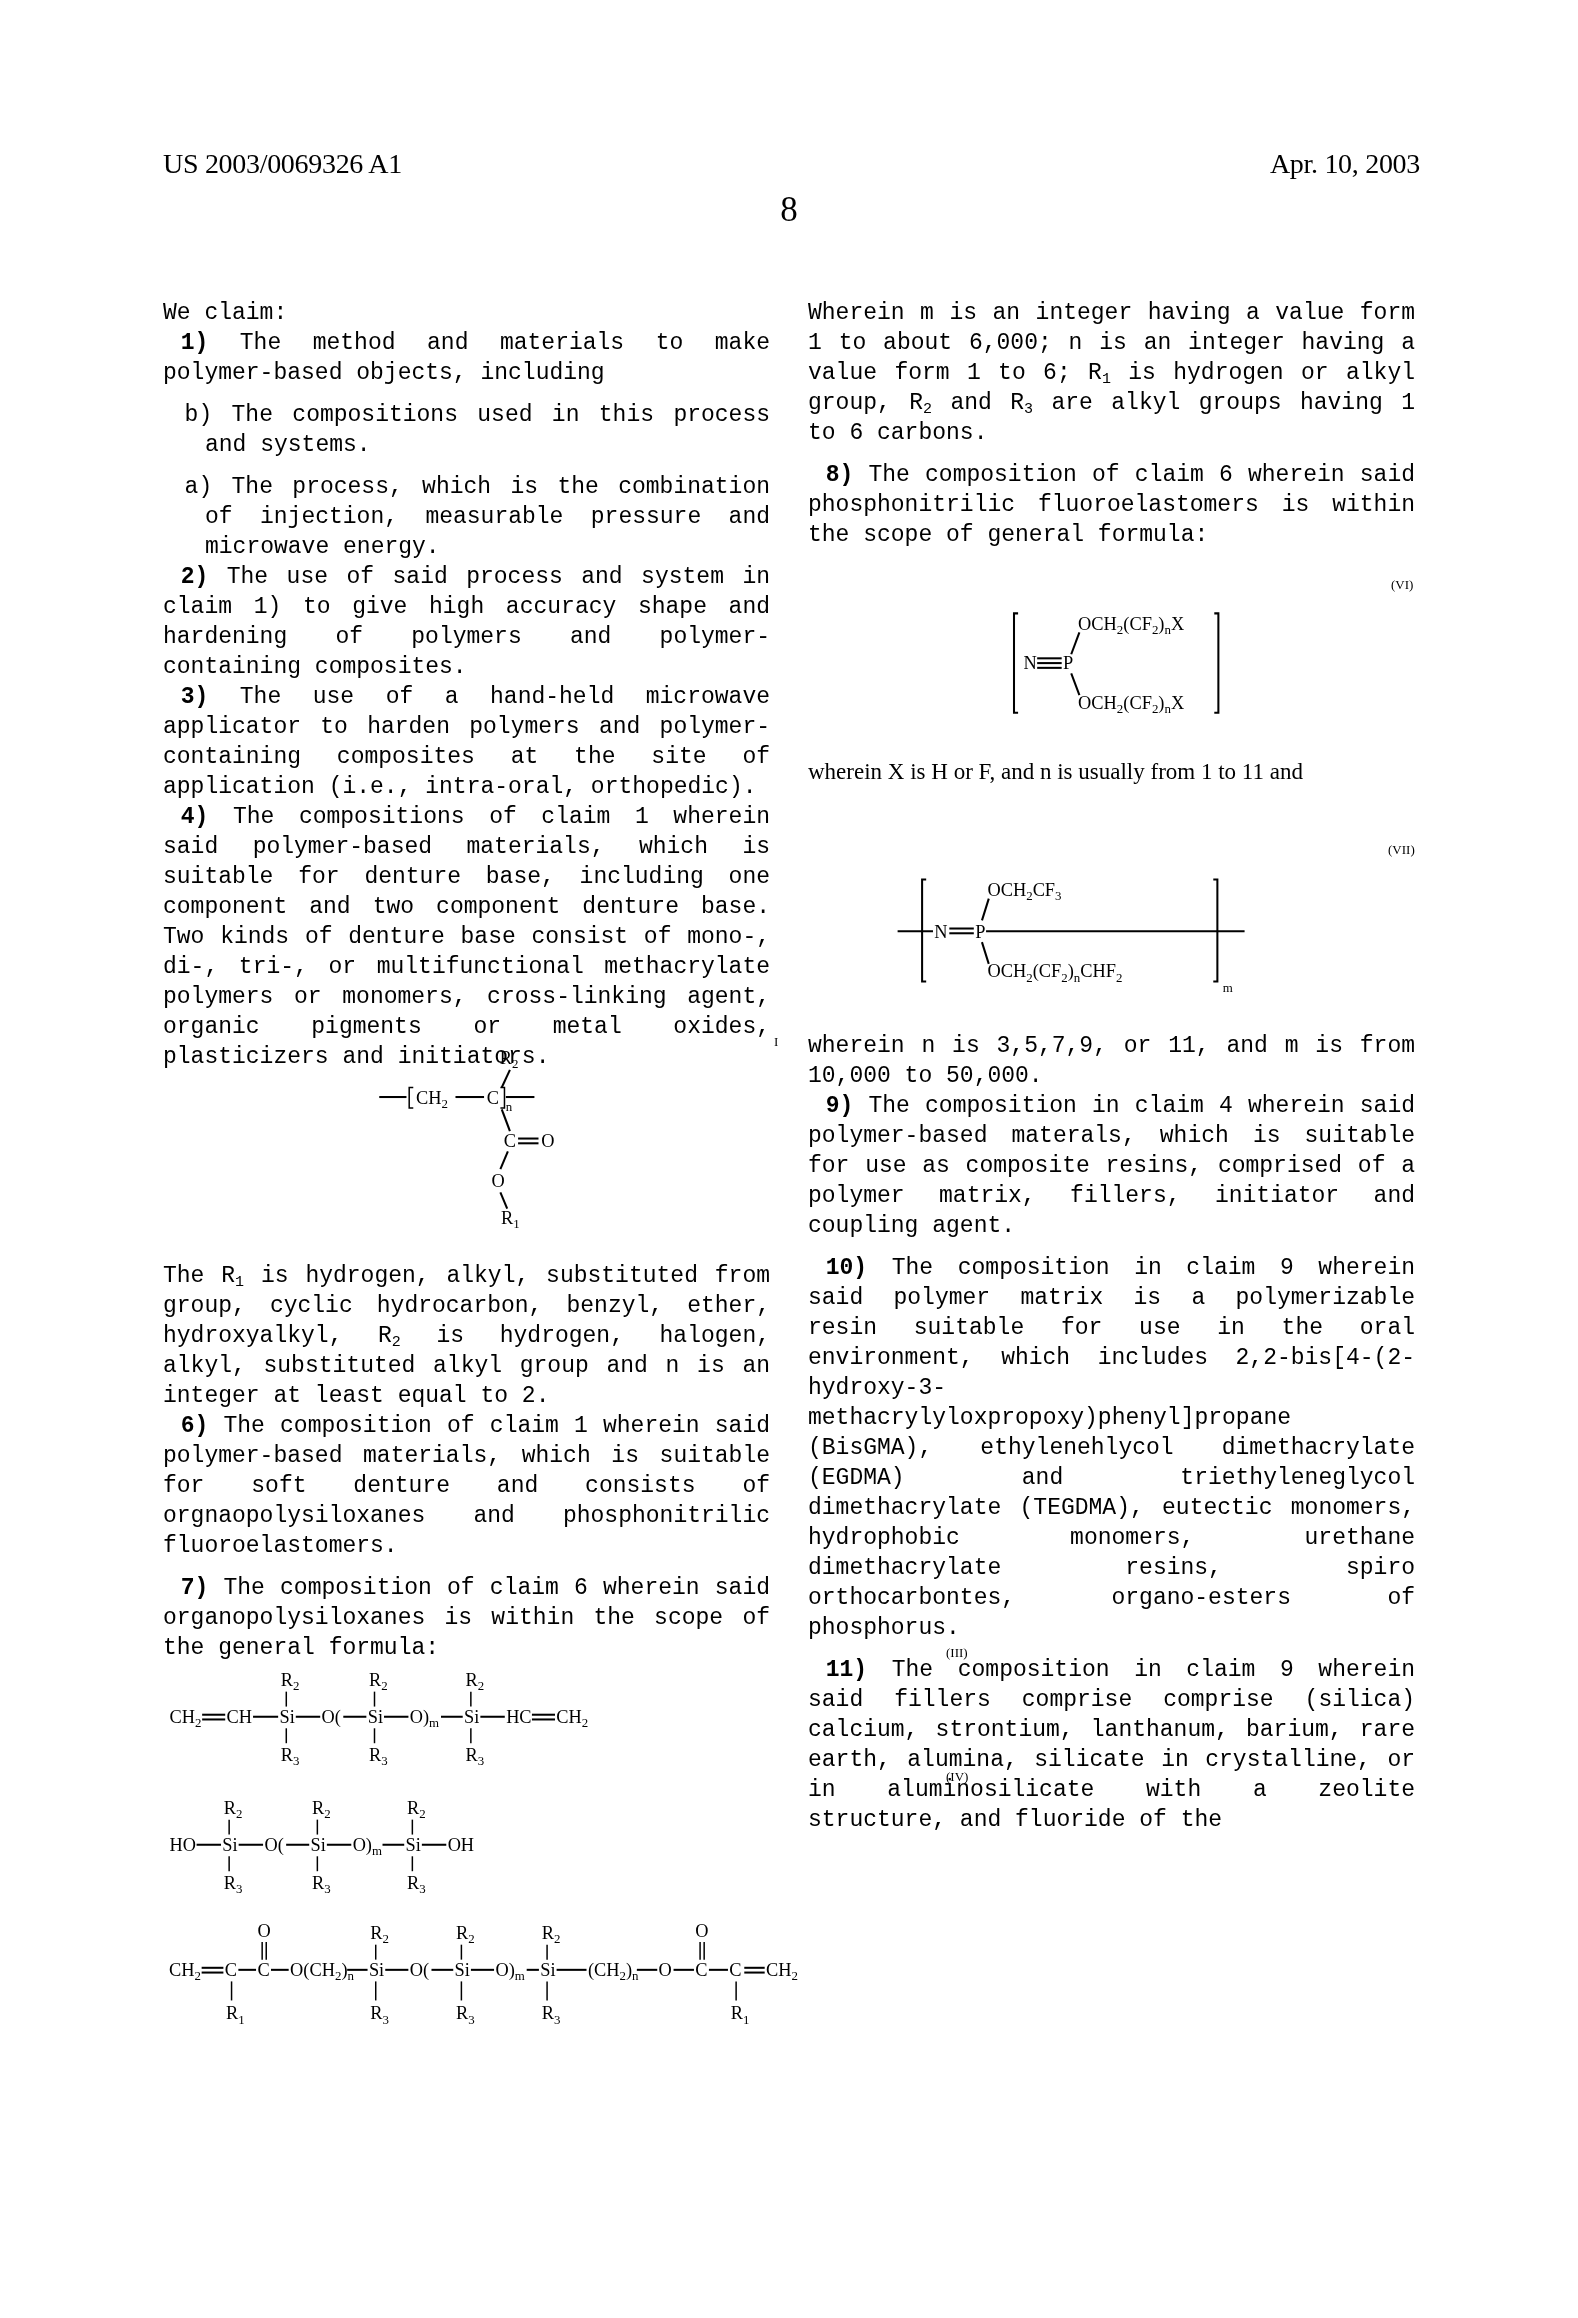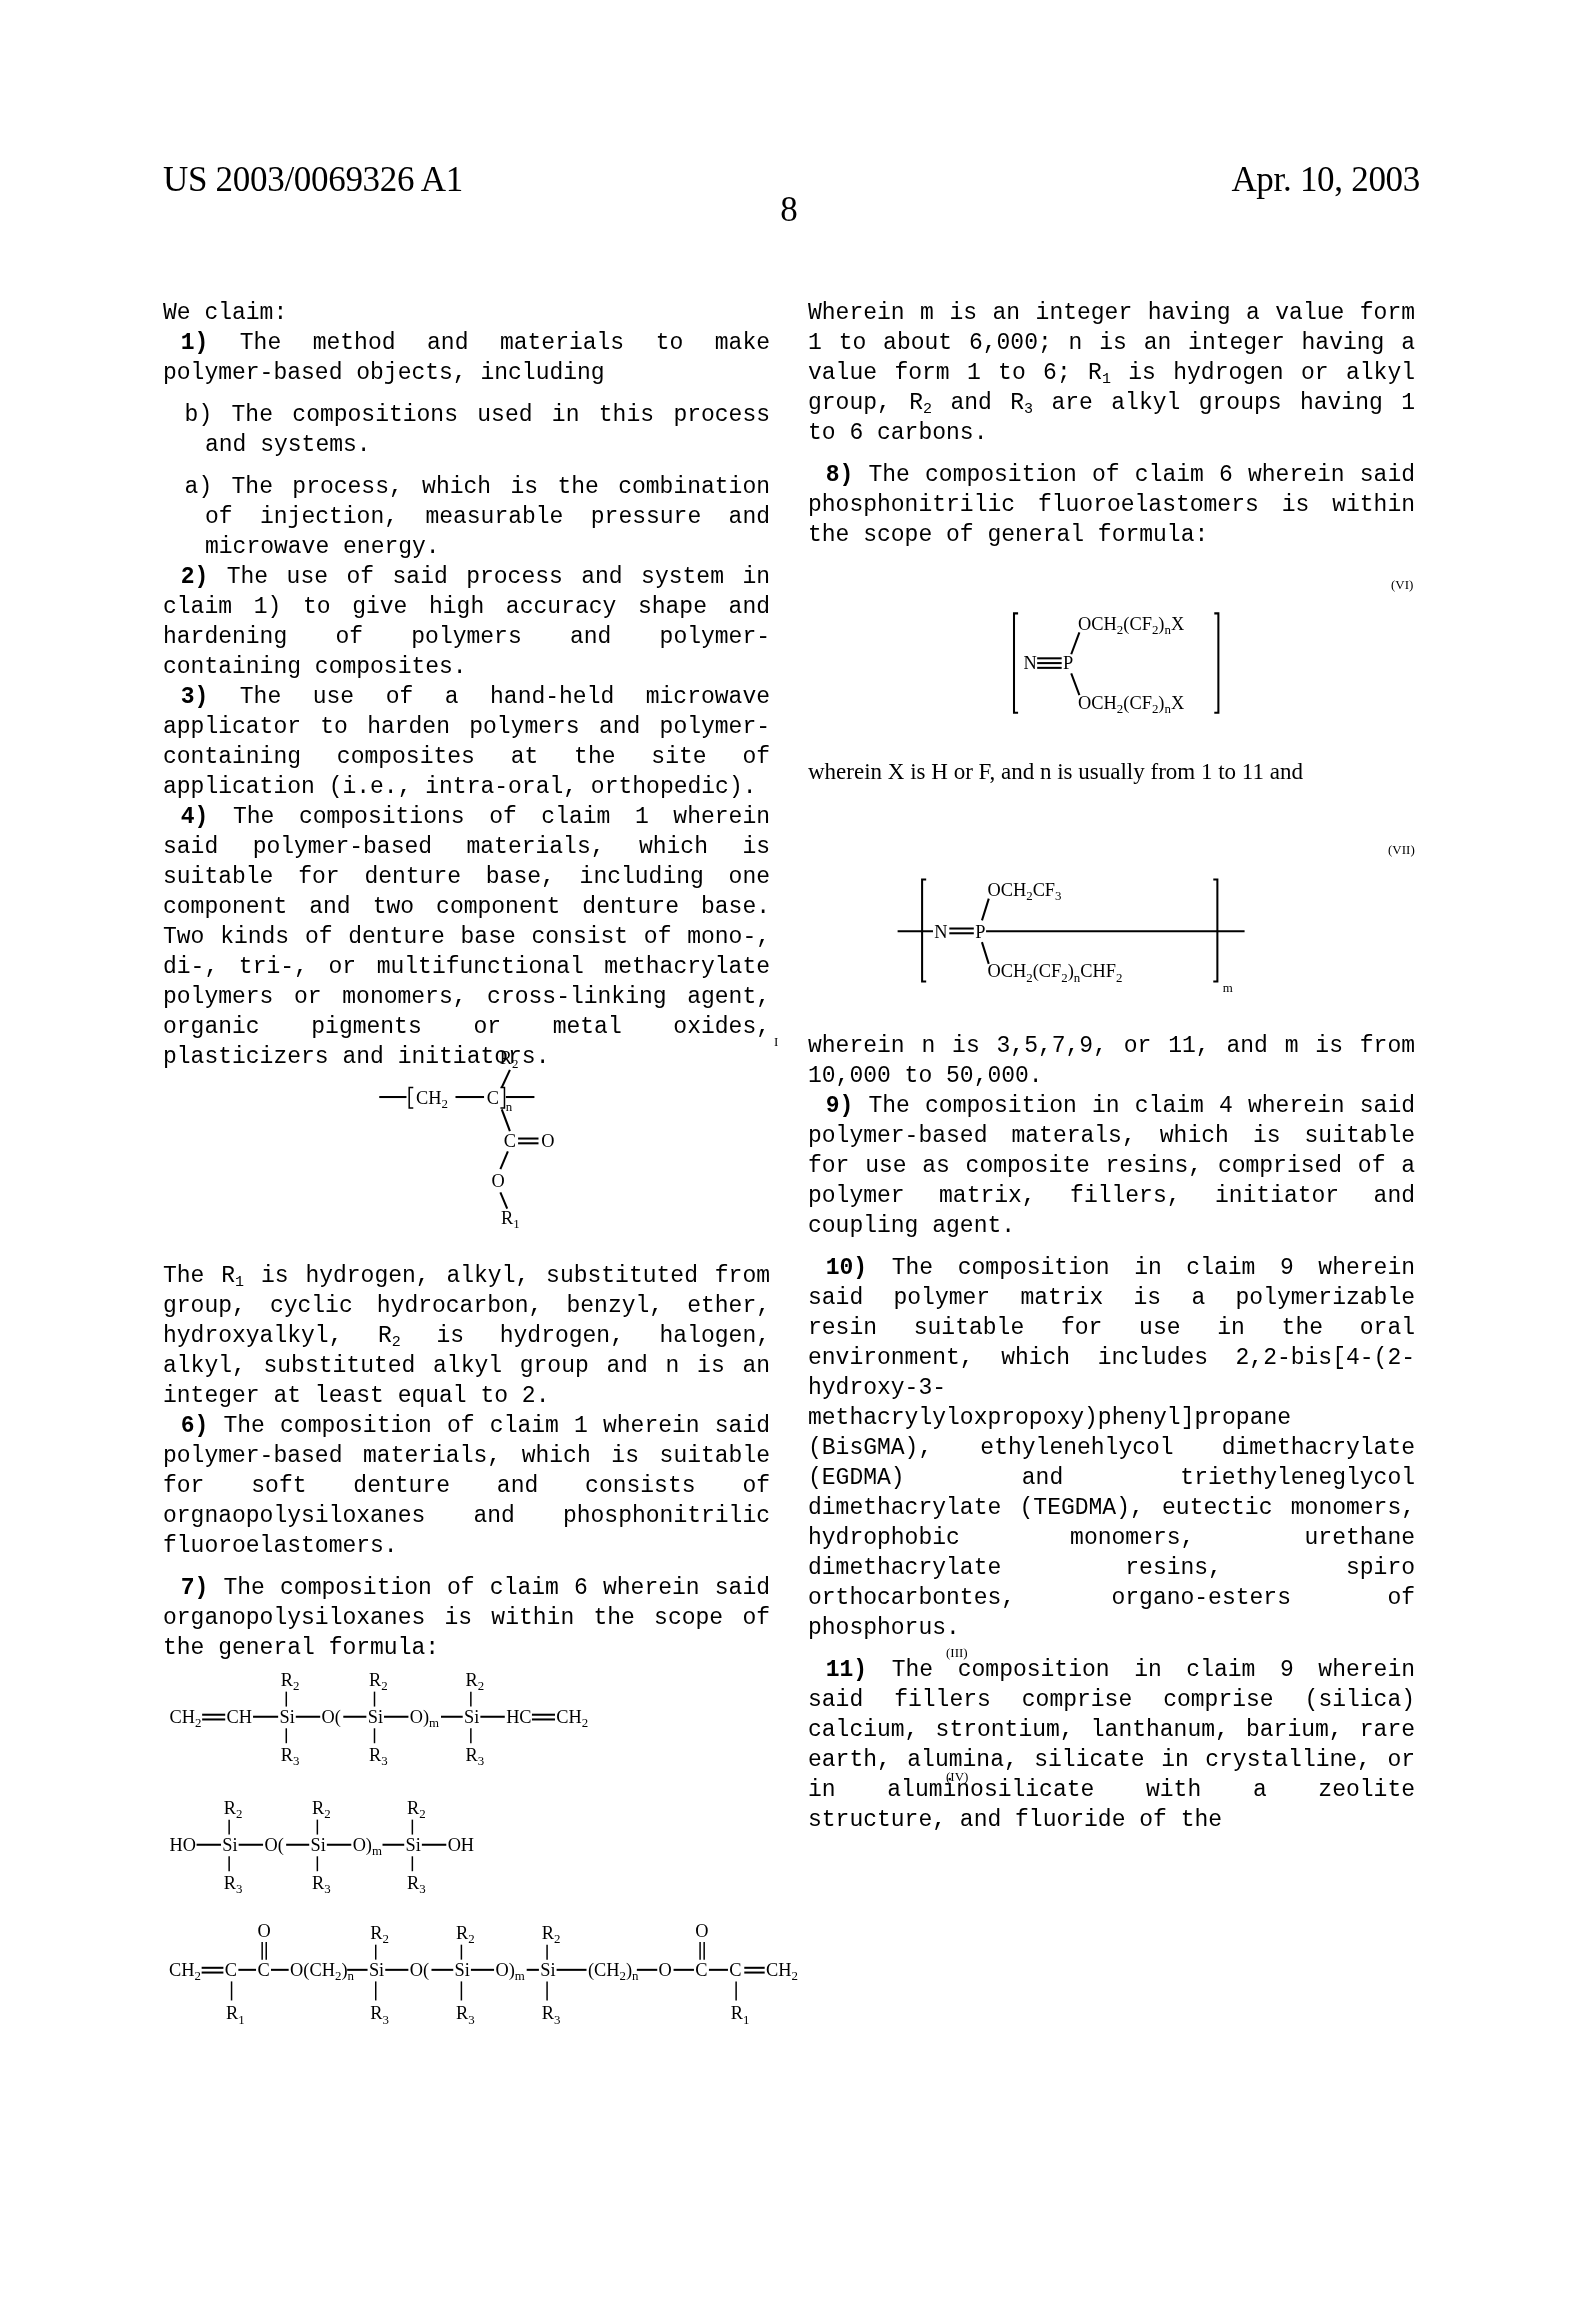--- a/index.html
+++ b/index.html
@@ -1,19 +1,19 @@
 <!DOCTYPE html>
 <html style="font-size:11px"><head>
 <meta charset="utf-8">
 <style>
   html, body { margin: 0; padding: 0; background: #ffffff; }
   body { width: 1578px; height: 2319px; position: relative; overflow: hidden;
          font-family: "Liberation Serif", "DejaVu Serif", serif; color: #000; }
   .abs { position: absolute; }
-  .hdr { font-size: 35px; top: 160px; letter-spacing: -0.3px; }
+  .hdr { font-size: 28px; top: 148px; letter-spacing: -0.3px; }
   .pnum { font-size: 35px; top: 190px; left: 0; width: 1578px; text-align: center; }
   .col { position: absolute; font-size: 23px; line-height: 30px; text-align: justify; }
   .col p { margin: 0; font-family: Liberation Mono, monospace; }
   .ind { text-indent: 17.7px; }
   .sub { margin-left: 42px !important; text-indent: -20.4px; }
   .gap { margin-top: 12.2px !important; }
   b { font-weight: bold; }
   sub { font-size: 15px; vertical-align: -4.1px; line-height: 0; }
   .lbl { position: absolute; font-size: 13px; }
   svg { position: absolute; overflow: visible; }

